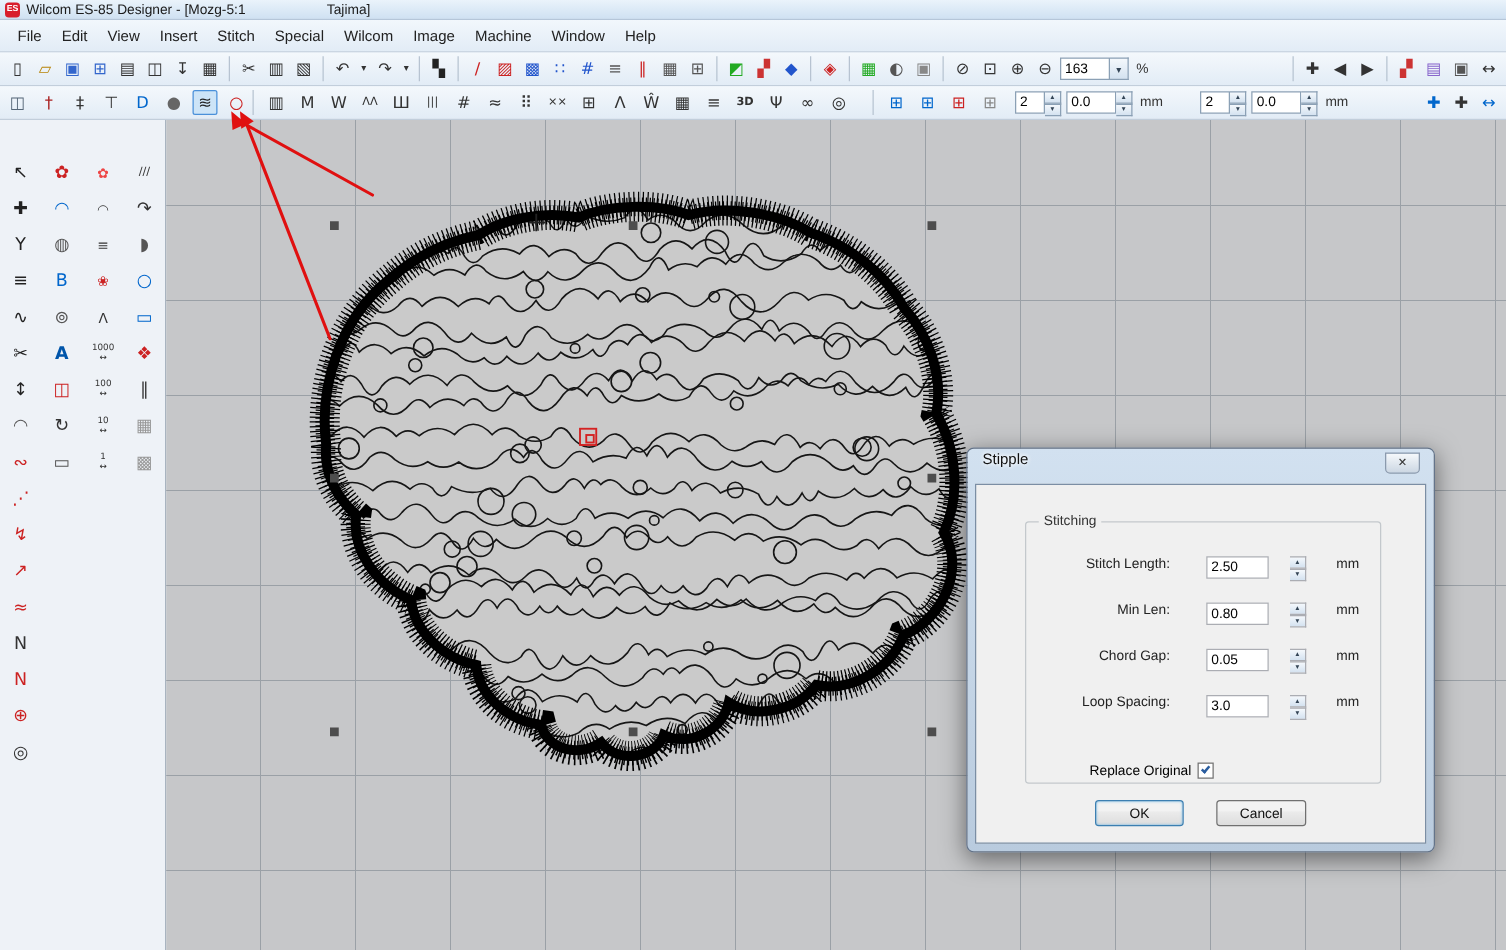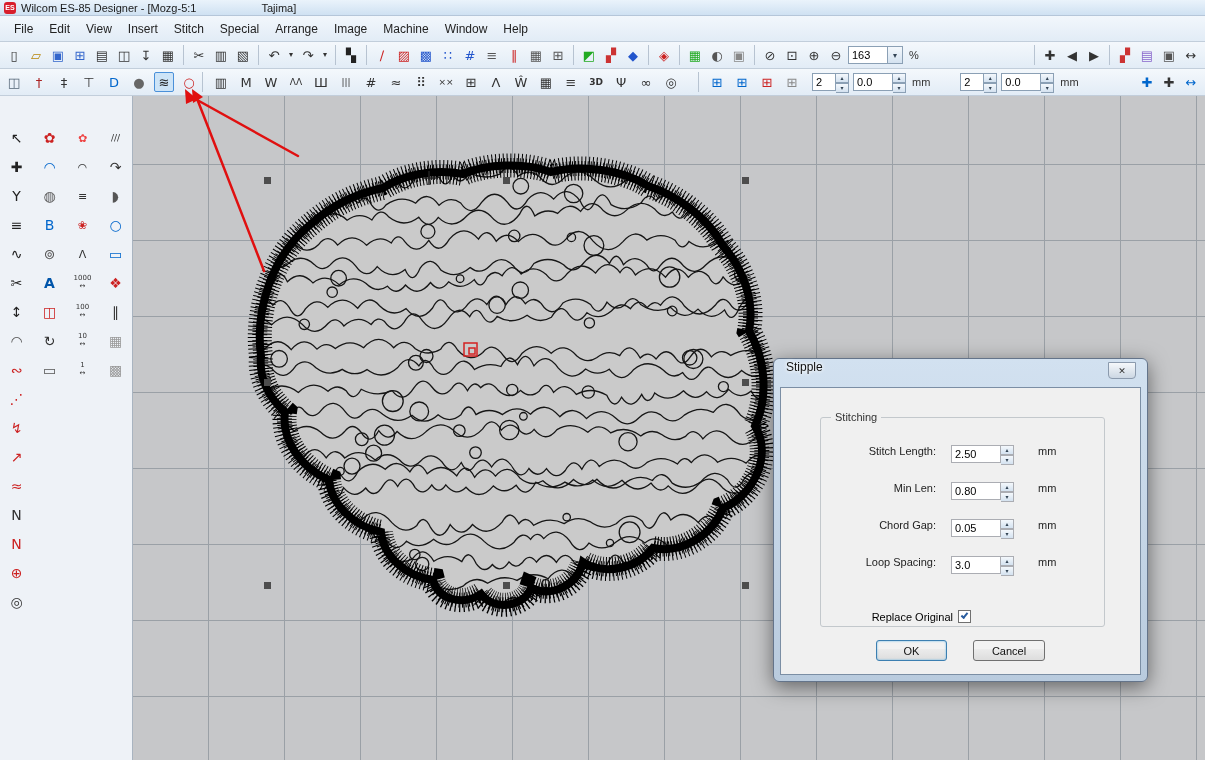--- a/index.html
+++ b/index.html
@@ -63,21 +63,21 @@
     box-shadow:0 5px 20px rgba(0,0,0,.5);font-size:11px;}
   .dlg-title{position:absolute;left:12px;top:1px;font-size:12px;color:#111;text-shadow:0 0 4px #fff,0 0 4px #fff;}
   .dlg-close{position:absolute;right:11px;top:3px;width:28px;height:17px;border:1px solid #8b9aad;border-radius:0 0 4px 4px;
     background:linear-gradient(#f5f8fb,#ccd7e3);display:flex;align-items:center;justify-content:center;
     font-size:9px;color:#333;font-family:"DejaVu Sans",sans-serif;}
   .dlg-inner{position:absolute;left:6px;right:6px;top:28px;bottom:6px;background:#f0f0f0;border:1px solid #7b8ea4;}
   .groupbox{position:absolute;left:39px;top:29px;width:285px;height:210px;border:1px solid #c3c8cc;border-radius:3px;}
   .group-label{position:absolute;left:10px;top:-7px;background:#f0f0f0;padding:0 4px;color:#333;}
   .frow{position:absolute;left:0;width:100%;height:20px;display:flex;align-items:flex-start;}
   .flabel{width:115px;text-align:right;color:#222;}
-  .frow .spinbox{margin-left:15px;}
+  .frow .spinbox{margin-left:29px;gap:17px;}
   .frow .spinbox input{width:50px;border:1px solid #abadb3;}
   .frow .spinner i{border-color:#abadb3;}
   .funit{margin-left:22px;color:#222;}
   .replace-row{position:absolute;top:222px;left:0;width:190px;display:flex;align-items:center;justify-content:flex-end;gap:5px;}
   .cb{width:13px;height:13px;border:1px solid #707070;background:#fff;}
   .cb i{display:block;width:7px;height:4px;border-left:2px solid #2a5d9f;border-bottom:2px solid #2a5d9f;
     transform:rotate(-50deg);margin:2px 0 0 2px;}
   .btn{position:absolute;top:252px;height:21px;border:1px solid #707070;border-radius:3px;font-size:11px;color:#111;
     background:linear-gradient(#f2f2f2 40%,#ebebeb 45%,#dddddd);display:flex;align-items:center;justify-content:center;
     font-family:"Liberation Sans",sans-serif;}
@@ -96,21 +96,21 @@
   <span class="title-suffix">Tajima]</span>
 </div>
 
 <div class="menubar" id="menubar">
     <span class="menuitem">File</span>
     <span class="menuitem">Edit</span>
     <span class="menuitem">View</span>
     <span class="menuitem">Insert</span>
     <span class="menuitem">Stitch</span>
     <span class="menuitem">Special</span>
-    <span class="menuitem">Arrange</span>
+    <span class="menuitem">Wilcom</span>
     <span class="menuitem">Image</span>
     <span class="menuitem">Machine</span>
     <span class="menuitem">Window</span>
     <span class="menuitem">Help</span>
   </div>
 
 <div class="toolbar">
   <div class="strip">
       <div class="ticon">▯</div>
       <div class="ticon" style="color: rgb(184, 134, 11);">▱</div>

